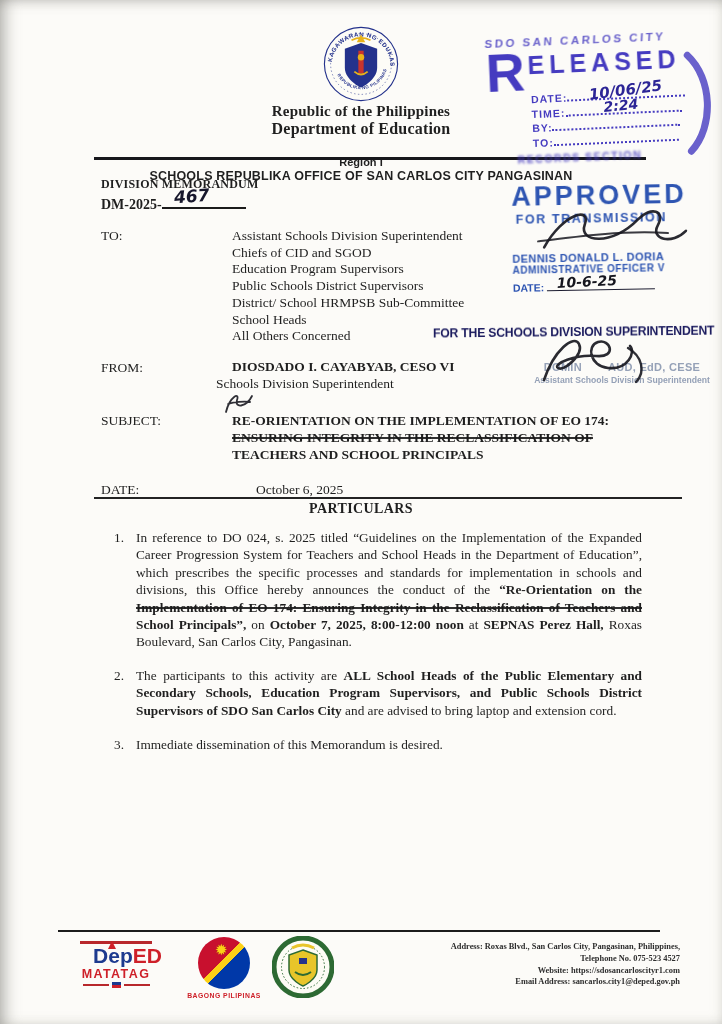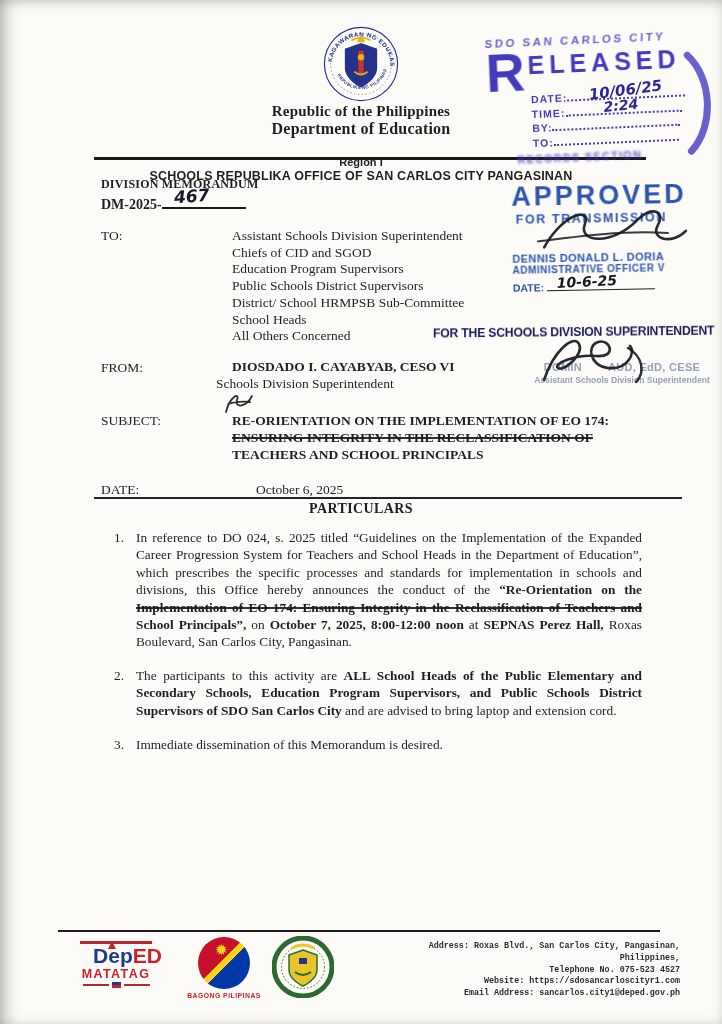--- a/index.html
+++ b/index.html
@@ -92,21 +92,21 @@
   .m-sub{display:flex;align-items:center;justify-content:center;gap:3px;margin-top:1px;}
   .m-sub i{display:block;width:26px;height:2.5px;background:#b8282c;}
   .m-flag{width:9px;height:6px;background:linear-gradient(180deg,#1d3a8f 50%,#ce2029 50%);}
   .bp{left:182px;top:937px;width:84px;text-align:center;font-family:"Liberation Sans",sans-serif;}
   .bp-circle{width:52px;height:52px;border-radius:50%;margin:0 auto;position:relative;
              background:linear-gradient(135deg,#c8102e 0 46%,#fcd116 46% 54%,#0038a8 54% 100%);}
   .bp-sun{position:absolute;left:17px;top:4px;font-size:15px;color:#fcd116;text-shadow:0 0 1px #a07800;}
   .bp-label{font-size:6.8px;font-weight:800;color:#ce2029;letter-spacing:.5px;margin-top:3px;}
   .sdo{left:272px;top:936px;}
   .f-text{left:402px;top:941px;width:278px;text-align:right;font-size:8.4px;line-height:11.8px;
-          font-weight:700;color:#2e2e2e;font-family:Liberation Mono, monospace;}
+          font-weight:700;color:#2e2e2e;font-family:Liberation Serif, serif;}
 </style>
 </head>
 <body>
 
 <div class="page">
 
   <div class="abs hdr">
     <div class="seal-wrap">
       <svg viewBox="0 0 80 80" width="76" height="76">
         <circle cx="40" cy="40" r="38.5" fill="#fdfcf7" stroke="#24328c" stroke-width="1.2"></circle>

